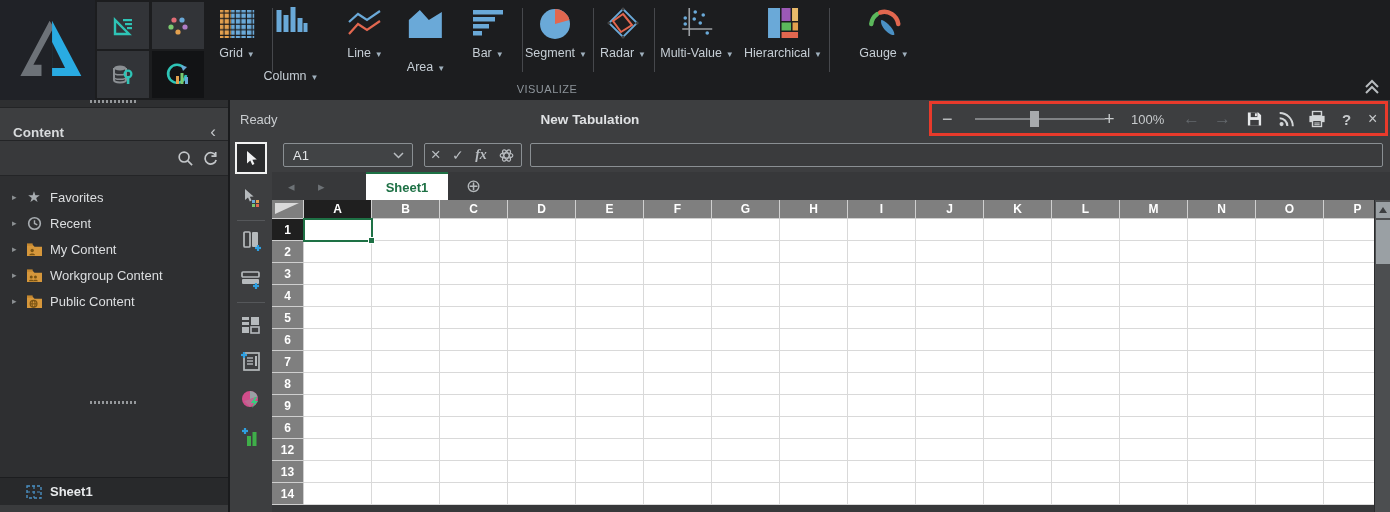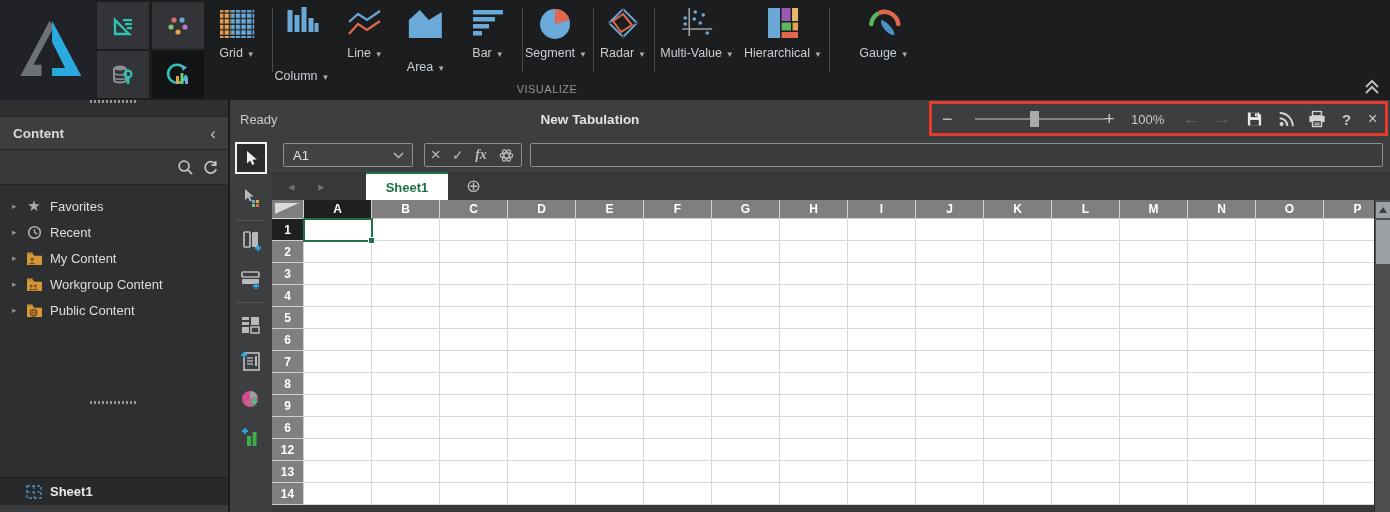--- a/index.html
+++ b/index.html
@@ -193,21 +193,21 @@
             <pattern id="pgO" width="5.6" height="5.6" patternUnits="userSpaceOnUse">
                 <rect width="4.4" height="4.4" fill="#e3a04e"></rect>
               </pattern>
           </defs>
           <rect x="1" y="2" width="10.8" height="28" fill="url(#pgO)"></rect>
           <rect x="12.2" y="2" width="23" height="28" fill="url(#pgB)"></rect>
         </svg>
       </span>
       <span class="vlabel"><span>Grid</span><span class="caret">▼</span></span>
     </div>
-    <div class="vbtn" style="left:302px;gap:35px;">
+    <div class="vbtn" style="left:291px;gap:35px;">
       <span class="vicon">
         <svg width="34" height="32" viewBox="0 0 34 32">
           <rect x="2" y="8" width="5" height="22" fill="#6aa9d8"></rect>
           <rect x="9" y="13" width="5" height="17" fill="#6aa9d8"></rect>
           <rect x="16" y="5" width="5" height="25" fill="#6aa9d8"></rect>
           <rect x="23" y="16" width="5" height="14" fill="#6aa9d8"></rect>
           <rect x="29" y="21" width="4" height="9" fill="#6aa9d8"></rect>
         </svg>
       </span>
       <span class="vlabel"><span>Column</span><span class="caret">▼</span></span>
@@ -357,21 +357,21 @@
     </span>
     <span class="zctl" id="help-btn">?</span>
     <span class="zctl" id="close-btn">×</span>
 
     <div id="annotation-box"></div>
   </div>
 
   <div id="sidebar">
     <div class="drag-dots" style="top:0px;"></div>
 
-    <div class="panel-header" style="margin-top:16px;">
+    <div class="panel-header" style="margin-top:7px;align-items:flex-end;">
       <span class="panel-title">Content</span>
       <span class="collapse-chev">‹</span>
     </div>
     <div class="panel-tools">
       <svg class="abs" style="right:34px; top:9px;" width="17" height="17" viewBox="0 0 18 18">
         <circle cx="7.5" cy="7.5" r="5.2" fill="none" stroke="#c3c6c9" stroke-width="1.8"></circle>
         <line x1="11.5" y1="11.5" x2="16" y2="16" stroke="#c3c6c9" stroke-width="1.8"></line>
       </svg>
       <svg class="abs" style="right:9px; top:9px;" width="17" height="17" viewBox="0 0 18 18">
         <path d="M14.5 6 A6 6 0 1 0 15 10.5" fill="none" stroke="#c3c6c9" stroke-width="1.8"></path>

